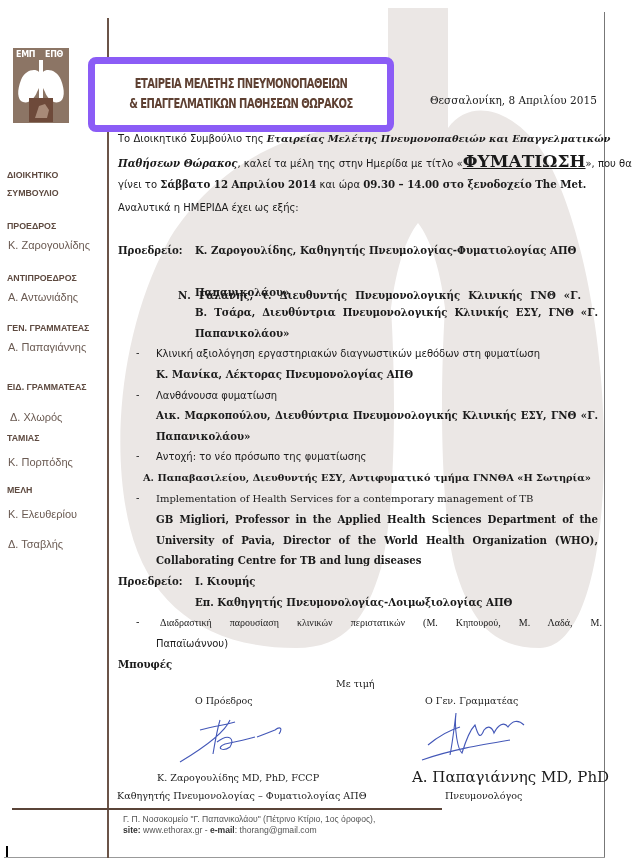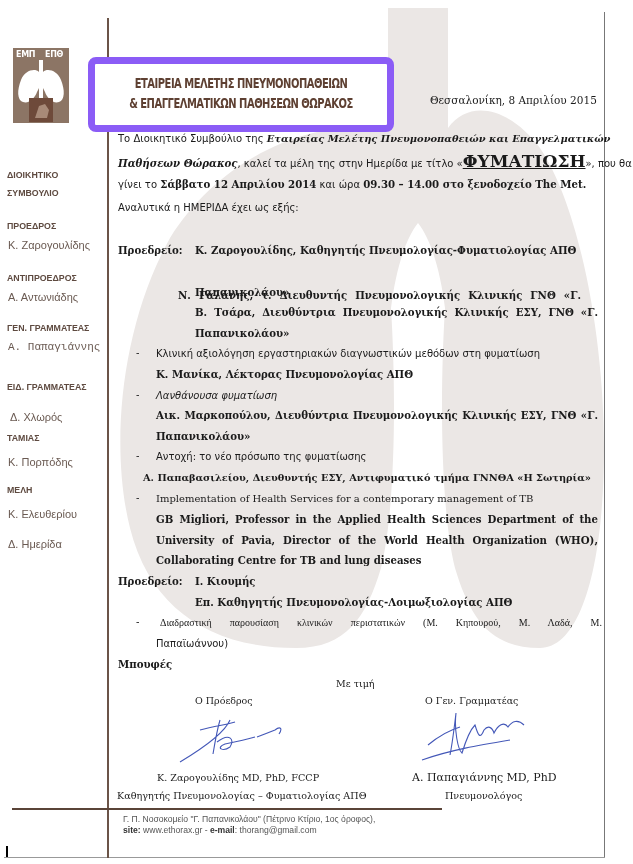--- a/index.html
+++ b/index.html
@@ -76,31 +76,31 @@
   <div class="sb-head" style="top:170px;">ΔΙΟΙΚΗΤΙΚΟ</div>
   <div class="sb-head" style="top:188px;">ΣΥΜΒΟΥΛΙΟ</div>
 
   <div class="sb-head" style="top:221px;">ΠΡΟΕΔΡΟΣ</div>
   <div class="sb-name" style="top:239px;">Κ. Ζαρογουλίδης</div>
 
   <div class="sb-head" style="top:273px;">ΑΝΤΙΠΡΟΕΔΡΟΣ</div>
   <div class="sb-name" style="top:291px;">Α. Αντωνιάδης</div>
 
   <div class="sb-head" style="top:323px;">ΓΕΝ. ΓΡΑΜΜΑΤΕΑΣ</div>
-  <div class="sb-name" style="top:341px;font-family:Liberation Mono, monospace;">Α. Παπαγιάννης</div>
+  <div class="sb-name" style="top:341px;">Α. Παπαγιάννης</div>
 
   <div class="sb-head" style="top:382px;">ΕΙΔ. ΓΡΑΜΜΑΤΕΑΣ</div>
   <div class="sb-name" style="top:411px;left:10px;">Δ. Χλωρός</div>
 
   <div class="sb-head" style="top:433px;">ΤΑΜΙΑΣ</div>
   <div class="sb-name" style="top:456px;">Κ. Πορπόδης</div>
 
   <div class="sb-head" style="top:485px;">ΜΕΛΗ</div>
   <div class="sb-name" style="top:508px;">Κ. Ελευθερίου</div>
-  <div class="sb-name" style="top:538px;">Δ. Ημερίδα</div>
+  <div class="sb-name" style="top:538px;">Δ. Τσαβλής</div>
 </div>
 
 <div class="abs content" style="left:118px;top:128px;width:480px;">
   <div class="row just" style="top:0;left:0;width:480px;font-size:9.9px;">
     <span class="sans">Το Διοικητικό Συμβούλιο της </span><span class="bi">Εταιρείας Μελέτης Πνευμονοπαθειών και Επαγγελματικών</span>
   </div>
   <div class="row" style="top:23px;left:0;width:480px;">
     <span class="bi">Παθήσεων Θώρακος</span><span class="sans">, καλεί τα μέλη της στην Ημερίδα με τίτλο «</span><span class="b u" style="font-size:17px;">ΦΥΜΑΤΙΩΣΗ</span><span class="sans">», που θα</span>
   </div>
   <div class="row" style="top:46px;left:0;">
@@ -115,21 +115,21 @@
   <div class="row b just" style="left:178px;top:261px;width:403px;margin-top:24px;">Ν. Γαλάνης, τ. Διευθυντής Πνευμονολογικής Κλινικής ΓΝΘ «Γ.</div>
   <div class="row b" style="left:195px;top:282px;">Παπανικολάου»</div>
   <div class="row b just" style="left:195px;top:302px;width:403px;">Β. Τσάρα, Διευθύντρια Πνευμονολογικής Κλινικής ΕΣΥ, ΓΝΘ «Γ.</div>
   <div class="row b" style="left:195px;top:323px;">Παπανικολάου»</div>
 
   <div class="row" style="left:136px;top:343px;">-</div>
   <div class="row sans" style="left:156px;top:343px;">Κλινική αξιολόγηση εργαστηριακών διαγνωστικών μεθόδων στη φυματίωση</div>
   <div class="row b" style="left:156px;top:364px;">Κ. Μανίκα, Λέκτορας Πνευμονολογίας ΑΠΘ</div>
 
   <div class="row" style="left:136px;top:385px;">-</div>
-  <div class="row sans" style="left:156px;top:385px;font-style:italic;">Λανθάνουσα φυματίωση</div>
+  <div class="row sans" style="left:156px;top:385px;">Λανθάνουσα φυματίωση</div>
   <div class="row b just" style="left:156px;top:405px;width:442px;">Αικ. Μαρκοπούλου, Διευθύντρια Πνευμονολογικής Κλινικής ΕΣΥ, ΓΝΘ «Γ.</div>
   <div class="row b" style="left:156px;top:426px;">Παπανικολάου»</div>
 
   <div class="row" style="left:136px;top:446px;">-</div>
   <div class="row sans" style="left:156px;top:446px;">Αντοχή: το νέο πρόσωπο της φυματίωσης</div>
   <div class="row b" style="left:143px;top:467px;font-size:9.8px;">Α. Παπαβασιλείου, Διευθυντής ΕΣΥ, Αντιφυματικό τμήμα ΓΝΝΘΑ «Η Σωτηρία»</div>
 
   <div class="row" style="left:136px;top:488px;">-</div>
   <div class="row" style="left:156px;top:488px;font-size:10px;">Implementation of Health Services for a contemporary management of TB</div>
   <div class="row b just" style="left:156px;top:509px;width:442px;">GB Migliori, Professor in the Applied Health Sciences Department of the</div>
@@ -154,21 +154,21 @@
 
   <svg class="abs" style="left:175px;top:712px;" width="120" height="55" viewBox="0 0 120 55">
     <path d="M5 50 C30 35 50 20 55 8 M25 18 C40 14 55 12 60 10 M38 42 C40 30 42 18 45 8 M42 30 C55 20 60 28 55 35 C48 40 40 36 50 32 C60 30 70 28 80 25 M82 25 C90 22 95 20 100 18 M100 18 C105 14 108 16 104 22" stroke="#4458b8" stroke-width="1.1" fill="none"></path>
   </svg>
   <svg class="abs" style="left:420px;top:705px;" width="110" height="60" viewBox="0 0 110 60">
     <path d="M2 55 C30 45 60 40 90 35 M8 40 C20 30 30 25 40 22 M30 50 C32 40 34 25 36 8 M36 8 C34 25 38 45 42 48 C46 35 50 25 55 20 C58 30 60 35 64 25 C68 20 72 22 74 28 C78 20 84 16 88 22 C92 16 98 14 104 20" stroke="#4458b8" stroke-width="1.1" fill="none"></path>
   </svg>
 
   <div class="row" style="left:157px;top:767px;font-size:9.6px;">Κ. Ζαρογουλίδης MD, PhD, FCCP</div>
   <div class="row" style="left:117px;top:785px;font-size:9.6px;">Καθηγητής Πνευμονολογίας – Φυματιολογίας ΑΠΘ</div>
-  <div class="row" style="left:412px;top:767px;font-size:11px;">Α. Παπαγιάννης MD, PhD</div>
+  <div class="row" style="left:412px;top:767px;font-size:15px;">Α. Παπαγιάννης MD, PhD</div>
   <div class="row" style="left:445px;top:785px;font-size:9.6px;">Πνευμονολόγος</div>
 </div>
 
 <div class="abs hline-footer"></div>
 
 <div class="abs footer-txt" style="left:123px;top:814px;width:470px;">
   <div>Γ. Π. Νοσοκομείο "Γ. Παπανικολάου" (Πέτρινο Κτίριο, 1ος όροφος),</div>
   <div><b>site:</b><span> www.ethorax.gr - </span><b>e-mail</b><span>: thorang@gmail.com</span></div>
 </div>
 

